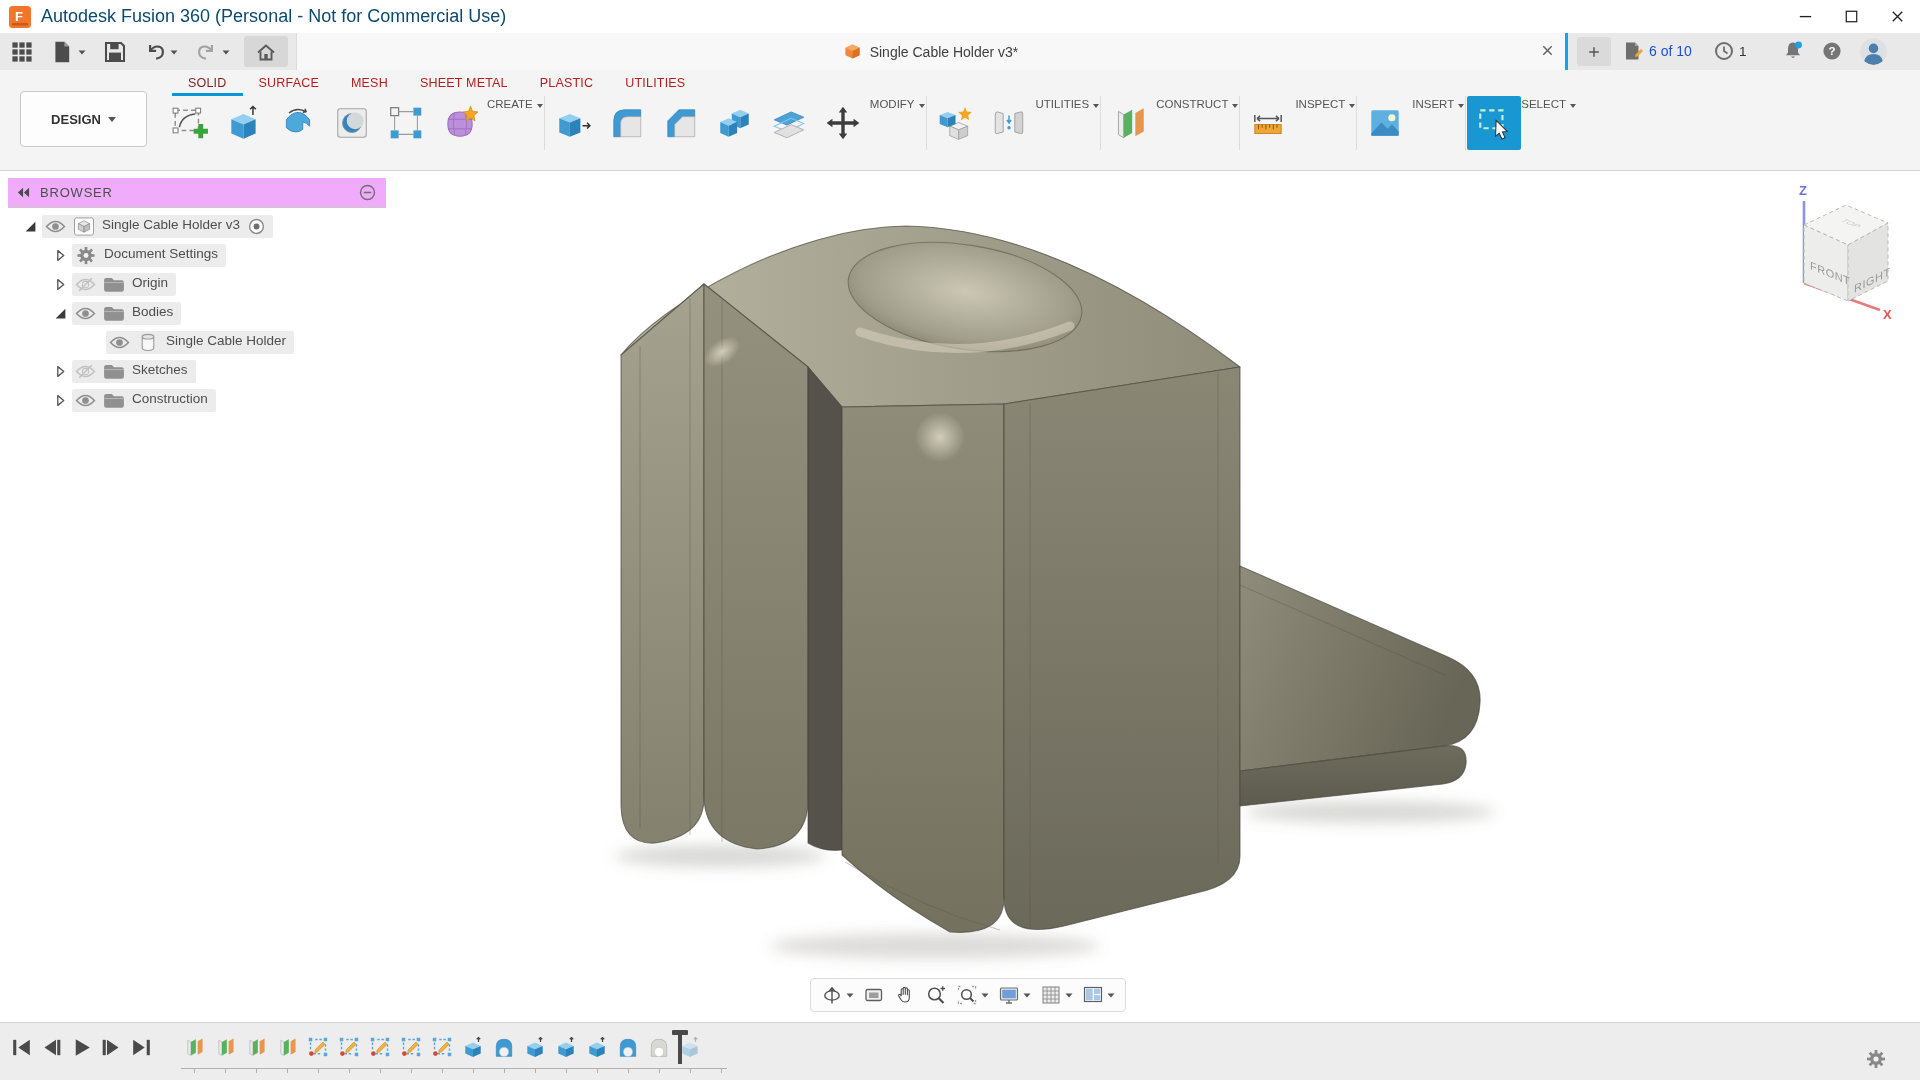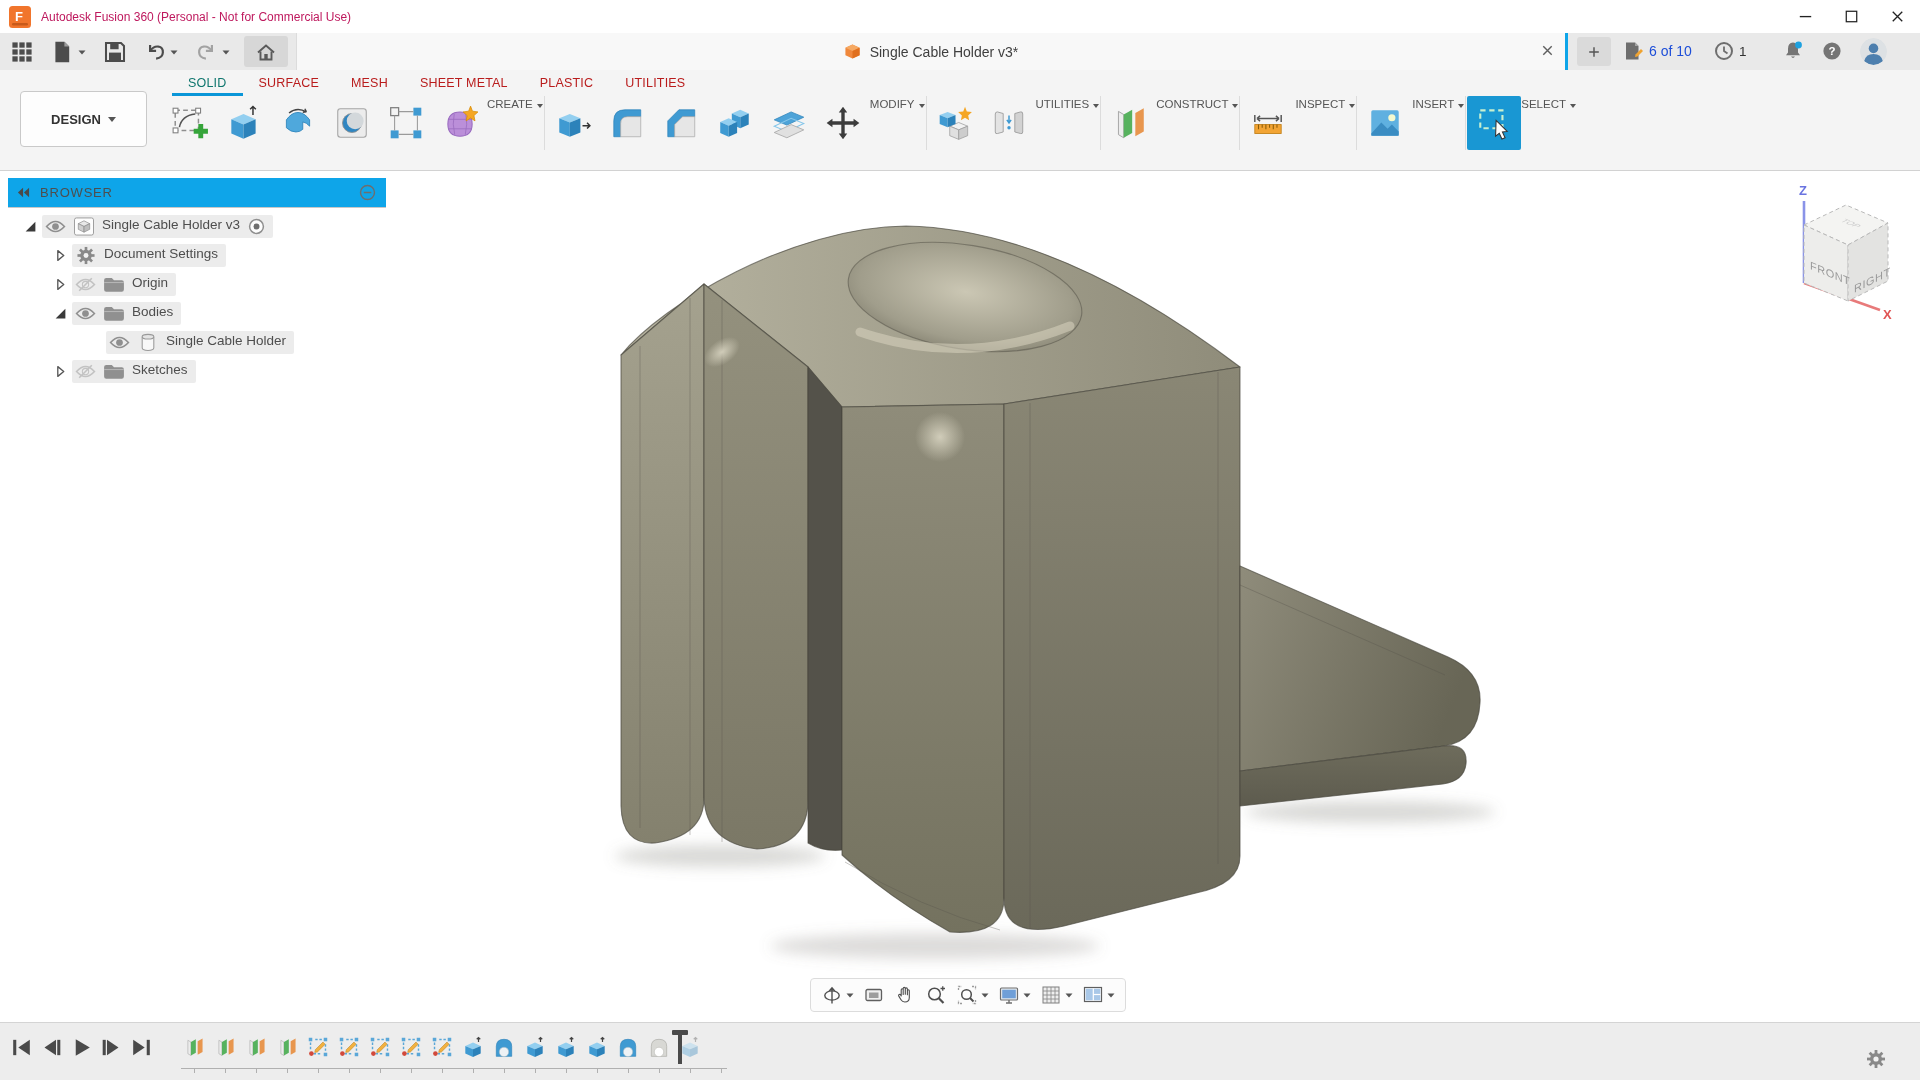--- a/index.html
+++ b/index.html
@@ -3,21 +3,21 @@
 <meta charset="utf-8">
 <style>
   * { margin:0; padding:0; box-sizing:border-box; }
   html,body { width:1920px; height:1080px; overflow:hidden;
     font-family:"Liberation Sans", sans-serif; background:#fff; }
   [data-icon] svg, [data-icon-done] svg { width:100%; height:100%; display:block; }
 
   
   .titlebar { position:absolute; left:0; top:0; width:1920px; height:33px; background:#fff; display:flex; align-items:center; }
   .applogo { width:22px; height:22px; margin:0 10px 0 9px; }
-  .apptitle { font-size:12px; color:#be185d; }
+  .apptitle { font-size:18px; color:#0c4a6e; }
   .wincontrols { position:absolute; right:0; top:0; height:33px; display:flex; }
   .winbtn { width:46px; height:33px; display:flex; align-items:center; justify-content:center; cursor:pointer; }
   .winbtn span { width:19px; height:19px; display:block; }
 
   
   .qtoolbar { position:absolute; left:0; top:33px; width:1920px; height:37px; background:#e9e9e9; }
   .qbtn { position:absolute; top:7px; width:24px; height:24px; cursor:pointer; }
   .qcaret { position:absolute; top:17px; width:8px; height:5px; cursor:pointer; }
   .homebtn { position:absolute; left:244px; top:3px; width:44px; height:31px; background:#d7d7d7; border-radius:3px;
     display:flex; align-items:center; justify-content:center; cursor:pointer; }
@@ -41,39 +41,39 @@
   .avatarbtn { position:absolute; left:1860px; top:5px; width:27px; height:27px; border-radius:50%; overflow:hidden; cursor:pointer; }
 
   
   .ribbon { position:absolute; left:0; top:70px; width:1920px; height:101px; background:#f4f4f4; border-bottom:1px solid #d2d2d2; }
   .designbtn { position:absolute; left:20px; top:21px; width:127px; height:56px; background:#fdfdfd; border:1px solid #c9c9c9;
     border-radius:4px; display:flex; align-items:center; justify-content:center; gap:7px; cursor:pointer; }
   .designbtn .t { font-size:13px; font-weight:bold; color:#333; }
   .caret-tri { width:0; height:0; border-left:4px solid transparent; border-right:4px solid transparent; border-top:5px solid #555; display:inline-block; }
   .rtabs { position:absolute; left:172px; top:2px; height:24px; display:flex; }
   .rtab { padding:0 16px; font-size:12.5px; color:#b91c1c; line-height:22px; cursor:pointer; letter-spacing:.2px; }
-  .rtab.active { color:#0f766e; box-shadow:inset 0 -3px 0 #0a96d8; }
+  .rtab.active { color:#7f1d1d; box-shadow:inset 0 -3px 0 #0a96d8; }
   .rgroups { position:absolute; left:162px; top:26px; display:flex; }
   .rgroup { display:flex; border-right:1px solid #dcdcdc; padding:0 1px; }
   .rgroup:last-child { border-right:none; }
   .rtools { display:flex; justify-content:center; }
   .tool { width:54px; height:54px; display:flex; align-items:center; justify-content:center; cursor:pointer; border-radius:2px; }
   .tool .ticon { width:38px; height:38px; }
   .tool.active { background:#1997d3; }
   .glabel { font-size:11.5px; color:#555; text-align:center; padding-top:2px; cursor:pointer; }
   .glabel .caret-tri { border-left-width:3.5px; border-right-width:3.5px; border-top-width:4.5px; margin-left:4px; }
   .g-construct { min-width:112px; } .g-inspect { min-width:106px; } .g-insert { min-width:98px; } .g-select { min-width:92px; }
 
   
   .viewport { position:absolute; left:0; top:171px; width:1920px; height:851px; background:#fff; }
   #model { position:absolute; left:0; top:0; }
 
   
   .browser { position:absolute; left:8px; top:7px; width:378px; }
-  .bheader { height:30px; display:flex; align-items:center; border-bottom:1px solid #c8c8c8; background:#0ea5e9; }
+  .bheader { height:30px; display:flex; align-items:center; border-bottom:1px solid #c8c8c8; background:#f0abfc; }
   .bcollapse { width:15px; height:13px; margin:0 9px 0 8px; cursor:pointer; }
   .btitle { font-size:13px; color:#4e4e4e; letter-spacing:.8px; flex:1; }
   .bminus { width:17px; height:17px; margin-right:10px; cursor:pointer; }
   .btree { padding-top:4px; }
   .trow { display:flex; align-items:center; height:29px; padding-left:16px; cursor:pointer; }
   .trow.lvl1 { padding-left:46px; } .trow.lvl2 { padding-left:80px; }
   .texp { width:13px; height:13px; margin-right:5px; flex:none; }
   .texp:empty { visibility:hidden; }
   .tpill { display:flex; align-items:center; background:#ececec; border-radius:2px; padding:2px 8px 2px 3px; }
   .teye { width:21px; height:15px; margin-right:7px; flex:none; }
@@ -797,20 +797,45 @@
                   <path d="M1 4 Q1 2 3 2 L8 2 L10 4.2 L17 4.2 Q19 4.2 19 6 L19 12.5 Q19 14.5 17 14.5 L3 14.5 Q1 14.5 1 12.5Z" fill="#909090"></path>
                   <path d="M1 6.2 L19 6.2" stroke="#b5b5b5" stroke-width="1"></path>
                 </svg>
               </span>
               <span class="tlabel">Sketches</span>
             </span>
 
           </span>
         </div>
 
+        <div class="trow lvl1">
+          <span class="texp" data-icon="browser.tree.7.expander_icon" data-icon-done="1">
+            <svg viewBox="0 0 10 12">
+              <path d="M2.5 1.5 L8 6 L2.5 10.5Z" fill="none" stroke="#555" stroke-width="1.2" stroke-linejoin="round"></path>
+            </svg>
+          </span>
+          <span class="tpill">
+            <span class="teye" data-icon="browser.tree.7.visibility_icon" data-icon-done="1">
+              <svg viewBox="0 0 20 14">
+                <path d="M1.5 7 Q10 -2.5 18.5 7 Q10 16.5 1.5 7Z" fill="none" stroke="#8f8f8f" stroke-width="1.5"></path>
+                <circle cx="10" cy="7" r="3.2" fill="#8f8f8f"></circle>
+              </svg>
+            </span>
+            <span class="tsel">
+              <span class="tico" data-icon="browser.tree.7.type_icon" data-icon-done="1">
+                <svg viewBox="0 0 20 16">
+                  <path d="M1 4 Q1 2 3 2 L8 2 L10 4.2 L17 4.2 Q19 4.2 19 6 L19 12.5 Q19 14.5 17 14.5 L3 14.5 Q1 14.5 1 12.5Z" fill="#909090"></path>
+                  <path d="M1 6.2 L19 6.2" stroke="#b5b5b5" stroke-width="1"></path>
+                </svg>
+              </span>
+              <span class="tlabel">Construction</span>
+            </span>
+
+          </span>
+        </div>
       </div>
   </div>
 
   <svg class="vcube" viewBox="0 0 132 142">
     <line x1="22" y1="102" x2="22" y2="20" stroke="#8a93e8" stroke-width="2.6"></line>
     <text x="17" y="14" font-size="13" font-weight="bold" fill="#6a74e0">Z</text>
     <line x1="22" y1="102" x2="98" y2="129" stroke="#e87a7a" stroke-width="2.6"></line>
     <text x="101" y="138" font-size="13" font-weight="bold" fill="#e05555">X</text>
     <g stroke="#b9b9b9" stroke-width="1" stroke-dasharray="4 3">
       <polygon points="22,44 64,24 106,42 66,64" fill="#f4f4f2"></polygon>

